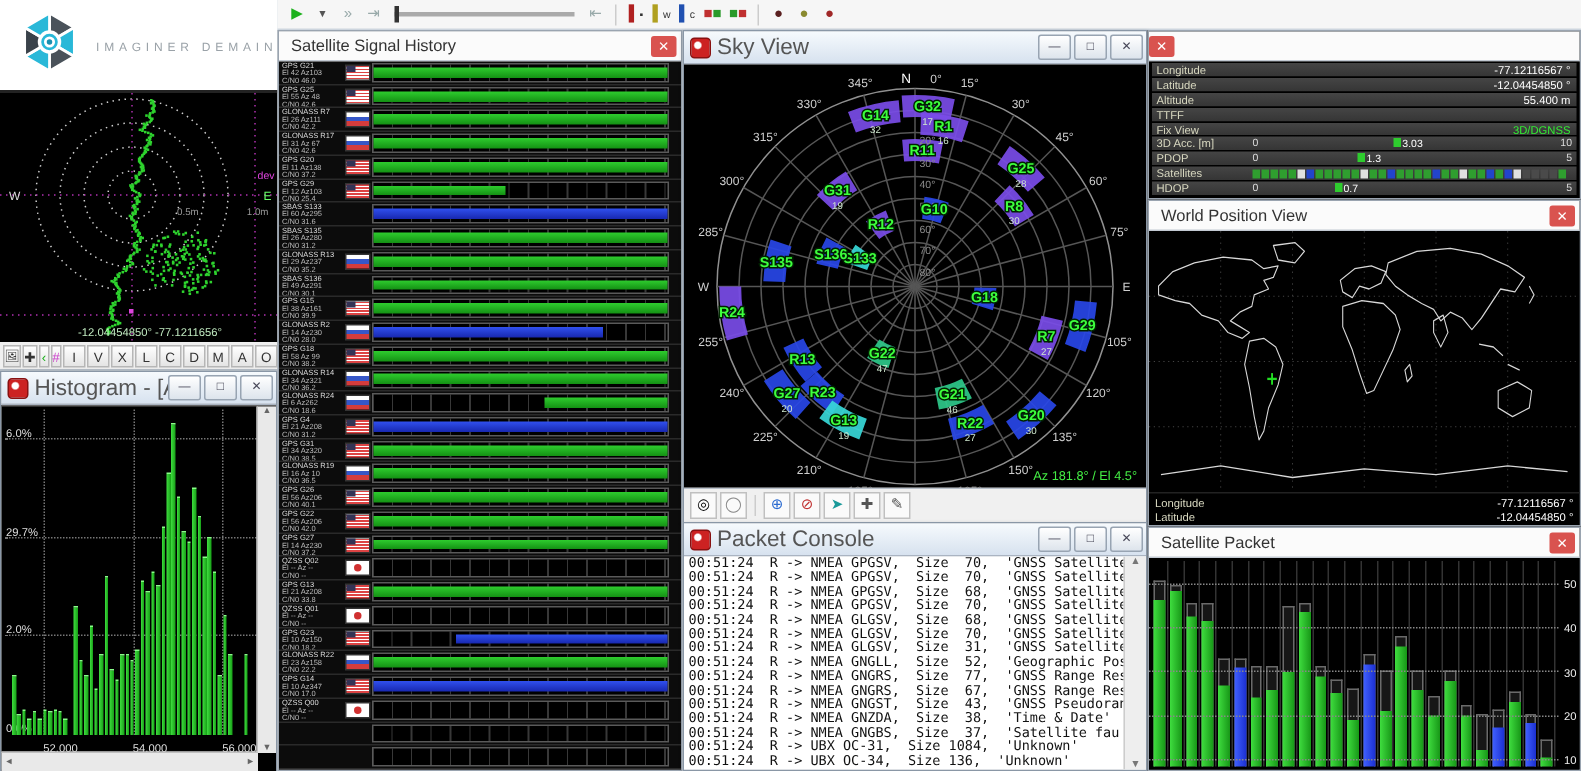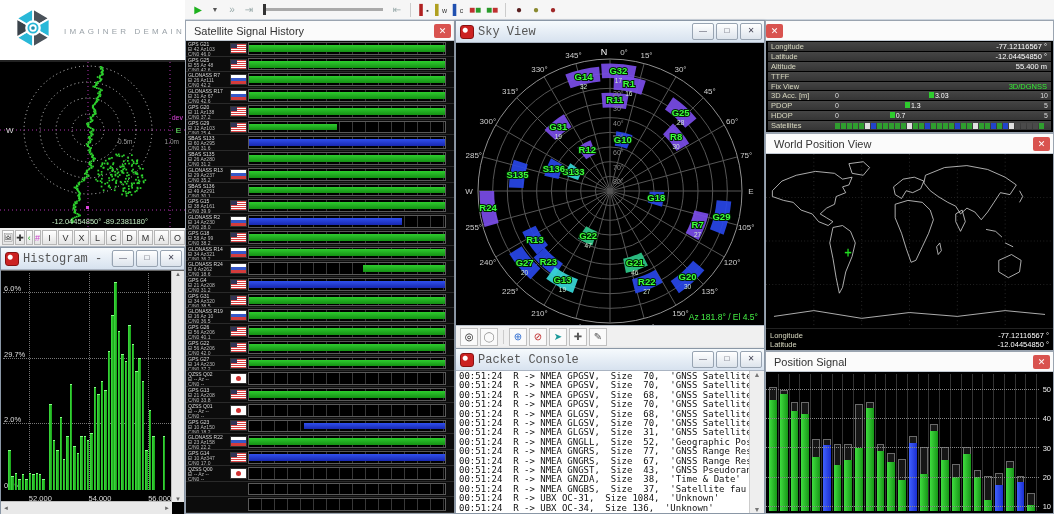--- a/index.html
+++ b/index.html
@@ -6,21 +6,21 @@
   #screen{position:relative;width:1054px;height:514px;overflow:hidden;background:#cfd8e2;}
 
   
   .panel{position:absolute;background:#000;border:1px solid #9aa4b0;box-sizing:border-box;}
   .panel-head{height:20px;background:#fbfbfb;border-bottom:1px solid #c2c9d2;display:flex;align-items:center;box-sizing:border-box;}
   .panel-head .ttl{flex:1;font-size:11px;color:#333;padding-left:8px;white-space:nowrap;overflow:hidden;}
   .closebtn{width:17px;height:14px;background:#d9534f;color:#fff;font-size:9px;line-height:14px;text-align:center;margin-right:3px;border-radius:2px;cursor:pointer;}
   .win{position:absolute;background:#ececec;border:1px solid #8a97a6;box-sizing:border-box;box-shadow:0 1px 3px rgba(0,0,0,.25);}
   .win-title{height:22px;background:linear-gradient(180deg,#f6fafd,#d7e2ef);border-bottom:1px solid #aab4c2;display:flex;align-items:center;box-sizing:border-box;}
   .win-title .appico{width:12px;height:12px;border-radius:3px;background:radial-gradient(circle at 35% 35%,#fff 0 2px,#cc2222 3px);border:1px solid #881111;margin:0 4px;}
-  .win-title .ttl{flex:1;font-size:12px;color:#555;white-space:nowrap;overflow:hidden;font-family:Liberation Mono, monospace;}
+  .win-title .ttl{flex:1;font-size:15px;color:#555;white-space:nowrap;overflow:hidden;}
   .winbtn{width:20px;height:15px;background:linear-gradient(180deg,#ffffff,#dde4ec);border:1px solid #98a4b2;border-radius:2px;margin-right:2px;font-size:8px;line-height:14px;text-align:center;color:#445;cursor:pointer;}
 
   
   #logo-area{position:absolute;left:0;top:0;width:185px;height:60px;background:#fff;display:flex;align-items:center;}
   #logo-text .t1{font-size:17px;letter-spacing:4px;color:#3a4046;font-weight:bold;}
   #logo-text .t2{font-size:8px;letter-spacing:3.2px;color:#9aa2a8;margin-top:2px;}
 
   
   #main-toolbar{position:absolute;left:185px;top:0;width:869px;height:20px;background:#f6f6f6;border-bottom:1px solid #cdd5de;display:flex;align-items:center;gap:3px;padding-left:6px;box-sizing:border-box;}
   .tbico{font-size:10px;line-height:16px;height:16px;min-width:14px;text-align:center;color:#555;cursor:pointer;}
@@ -538,21 +538,21 @@
         <rect x="115.3" y="91.6" width="1.7" height="1.7" fill="#2ed32e"></rect>
         <rect x="121.9" y="102.0" width="1.7" height="1.7" fill="#2ed32e"></rect>
         <rect x="138.7" y="118.6" width="1.7" height="1.7" fill="#2ed32e"></rect>
         <rect x="86" y="144" width="3" height="3" fill="#dd44dd"></rect>
       </svg>
     <span class="devlbl" style="left:6px;top:64px;">W</span>
     <span class="devlbl" style="right:4px;top:64px;color:#6f6;">E</span>
     <span class="devlbl" style="left:118px;top:76px;font-size:6.5px;color:#999;">0.5m</span>
     <span class="devlbl" style="right:6px;top:76px;font-size:6.5px;color:#999;">1.0m</span>
     <span id="dev-dev">dev</span>
-    <span id="dev-coords">-12.04454850°  -89.2381180°</span>
+    <span id="dev-coords">-12.04454850°  -77.1211656°</span>
   </div>
   <div id="dev-toolbar">
     <span class="devbtn" style="font-size:8px;">🖼</span>
     <span class="devbtn">✚</span>
     <span class="devbtn" style="color:#1db11d;">‹</span>
     <span class="devbtn" style="color:#cc44cc;">#</span>
     <span id="dev-letters" style="display:flex;gap:1px;">
         <span class="devbtn">I</span>
         <span class="devbtn">V</span>
         <span class="devbtn">X</span>
@@ -1225,28 +1225,20 @@
         </div>
         <div class="dvrow">
           <div class="dvl">PDOP</div>
           <div class="trk">
             <span class="mn">0</span>
             <span class="mk" style="left:33%">1.3</span>
             <span class="mx">5</span>
           </div>
         </div>
         <div class="dvrow">
-          <div class="dvl">HDOP</div>
-          <div class="trk">
-            <span class="mn">0</span>
-            <span class="mk" style="left:26%">0.7</span>
-            <span class="mx">5</span>
-          </div>
-        </div>
-        <div class="dvrow">
           <div class="dvl">Satellites</div>
           <div class="sqz">
             <div class="sq g"></div>
             <div class="sq g"></div>
             <div class="sq g"></div>
             <div class="sq g"></div>
             <div class="sq g"></div>
             <div class="sq w"></div>
             <div class="sq b"></div>
             <div class="sq g"></div>
@@ -1270,20 +1262,28 @@
             <div class="sq g"></div>
             <div class="sq b"></div>
             <div class="sq g"></div>
             <div class="sq b"></div>
             <div class="sq w"></div>
             <div class="sq d"></div>
             <div class="sq d"></div>
             <div class="sq d"></div>
             <div class="sq d"></div>
             <div class="sq g"></div>
+          </div>
+        </div>
+        <div class="dvrow">
+          <div class="dvl">HDOP</div>
+          <div class="trk">
+            <span class="mn">0</span>
+            <span class="mk" style="left:26%">0.7</span>
+            <span class="mx">5</span>
           </div>
         </div>
       </div>
   </div>
 
   <div id="world" class="panel">
     <div class="panel-head">
       <span class="ttl">World Position View</span>
       <span class="closebtn">✕</span>
     </div>
@@ -1325,21 +1325,21 @@
         </div>
       <div class="wfrow">
           <span>Latitude</span>
           <span class="wv">-12.04454850 °</span>
         </div>
     </div>
   </div>
 
   <div id="satsig" class="panel">
     <div class="panel-head">
-      <span class="ttl">Position Signal</span>
+      <span class="ttl">Satellite Packet</span>
       <span class="closebtn">✕</span>
     </div>
     <div id="ss-chart">
       <div id="ss-plot">
           <div class="sscol">
             <div class="ssmax" style="height:89.58333333333334%"></div>
             <div class="ssbar g" style="height:81.25%"></div>
           </div>
           <div class="sscol">
             <div class="ssmax" style="height:87.5%"></div>

